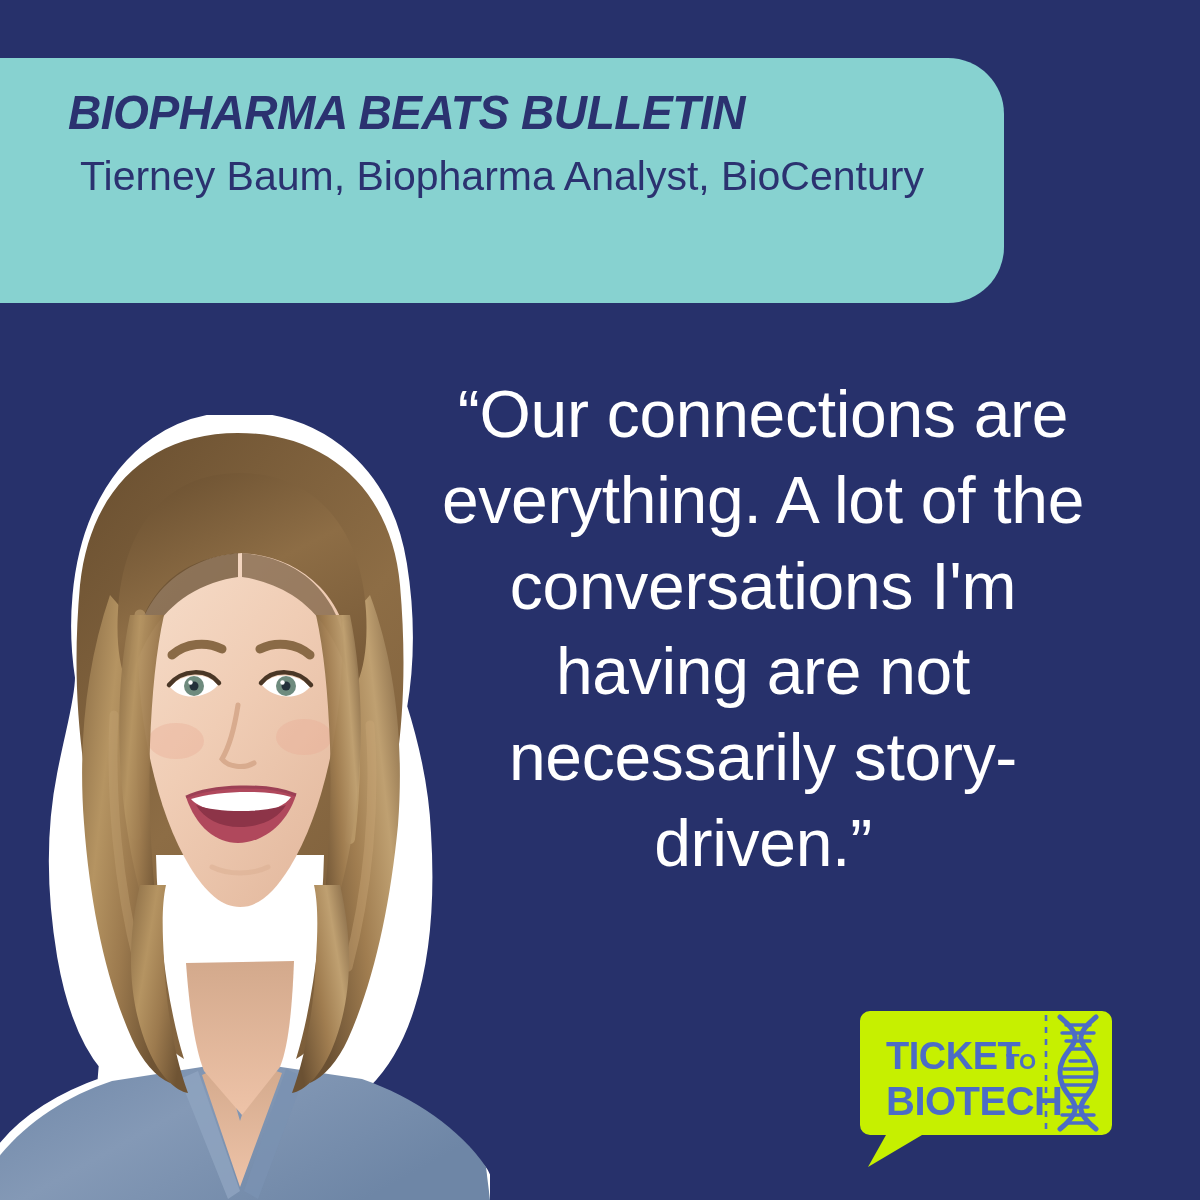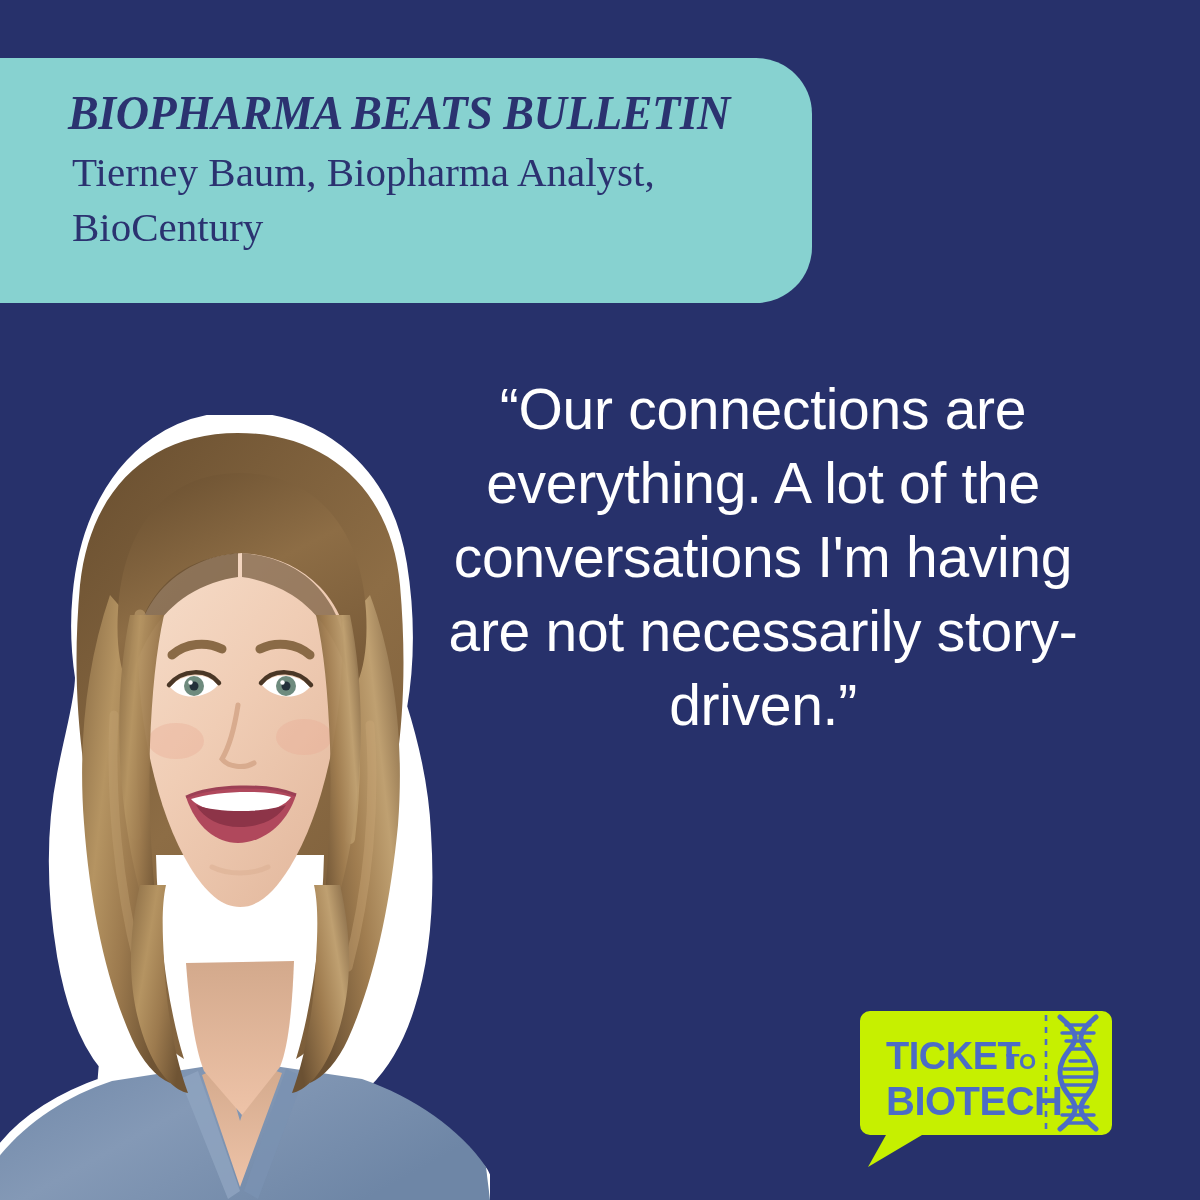--- a/index.html
+++ b/index.html
@@ -14,59 +14,58 @@
     background: #27316b;
     overflow: hidden;
     font-family: "Liberation Sans", sans-serif;
   }
 
   
   #header-banner {
     position: absolute;
     left: 0;
     top: 58px;
-    width: 812px;
+    width: 1004px;
     height: 245px;
     background: #87d2d0;
     border-top-right-radius: 56px;
     border-bottom-right-radius: 56px;
     box-sizing: border-box;
     padding: 30px 40px 0 68px;
-    font-family: Liberation Serif, serif;
   }
   #bulletin-title {
     font-size: 49px;
     font-weight: 700;
     font-style: italic;
     letter-spacing: -0.5px;
     color: #2b3270;
     line-height: 1.0;
     margin: 0 0 8px 0;
     transform: scaleX(0.94);
     transform-origin: left center;
     white-space: nowrap;
   }
   #speaker-line {
     font-size: 41px;
     font-weight: 400;
     color: #2b3270;
     line-height: 1.35;
-    margin: 4px;
+    margin: 12px;
     max-width: 870px;
   }
 
   
   #quote-block {
     position: absolute;
     left: 418px;
     top: 372px;
     width: 690px;
     text-align: center;
     color: #ffffff;
-    font-size: 57px;
+    font-size: 66px;
     font-weight: 400;
     line-height: 1.30;
     letter-spacing: -0.3px;
   }
 
   
   #portrait {
     position: absolute;
     left: -10px;
     top: 415px;

